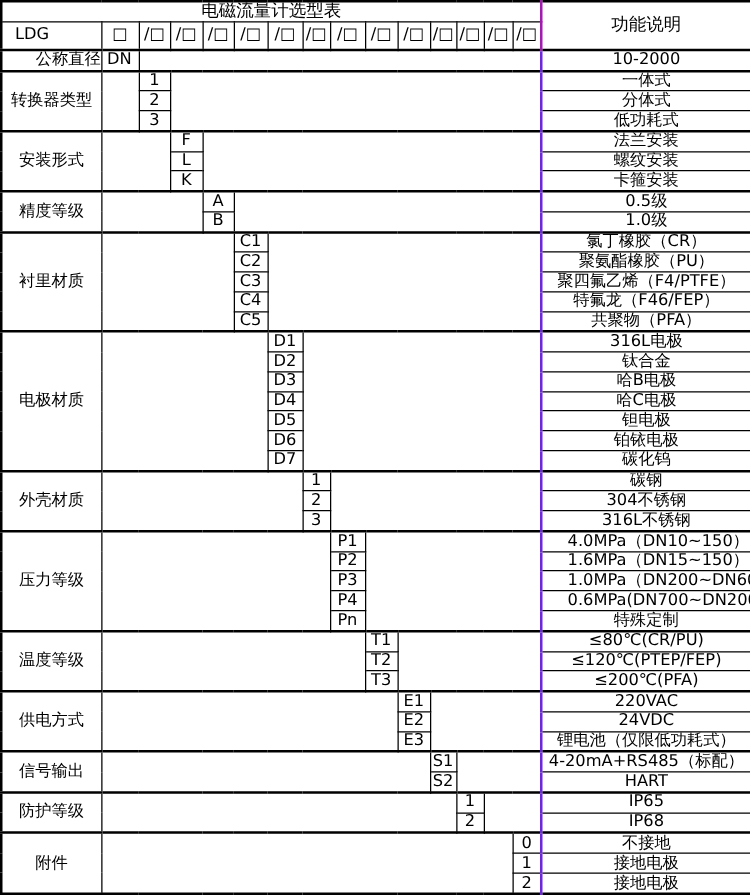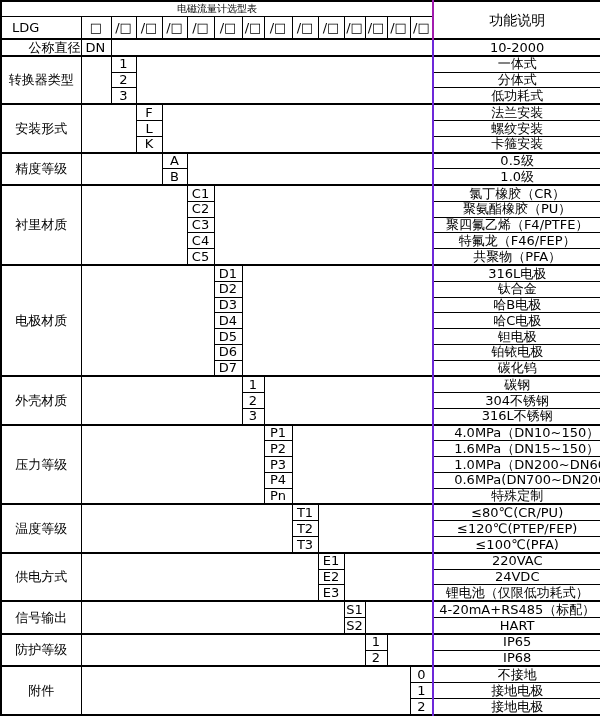--- a/index.html
+++ b/index.html
@@ -1,21 +1,21 @@
 <!DOCTYPE html>
 <html><head>
 <meta charset="utf-8">
 <style>
   html,body{margin:0;padding:0;background:#ffffff;}
   #wrap{width:600px;height:716px;background:#ffffff;}
   table{border-collapse:collapse;table-layout:fixed;width:600px;height:716px;
         border:2px solid #000;font-family:"DejaVu Sans",sans-serif;color:#000;}
   td{border:1px solid #000;font-size:13px;text-align:center;vertical-align:middle;
      padding:0;line-height:1.05;overflow:hidden;white-space:nowrap;}
-  td.title-cell{font-size:10px;height:14px;}
+  td.title-cell{font-size:14px;height:14px;}
   td.func-hdr{font-size:14px;border-left:2px solid #a21caf;}
   td.model-row-cell{height:21px;}
   td.prefix{text-align:left;padding-left:10px;}
   td.dn-label{text-align:right;padding-left:2px;}
   td.dn-code{text-align:left;padding-left:4px;}
   td.slot{font-size:13px;}
   td.desc{border-left:2px solid #6d28d9;}
   td.desc.left{text-align:left;padding-left:20px;}
   tr.gs td{border-top:2px solid #000;}
 </style>
@@ -209,21 +209,21 @@
           <td>T1</td>
           <td colspan="5" rowspan="3"></td>
           <td class="desc">≤80℃(CR/PU)</td>
         </tr>
         <tr>
           <td>T2</td>
           <td class="desc">≤120℃(PTEP/FEP)</td>
         </tr>
         <tr>
           <td>T3</td>
-          <td class="desc">≤100℃(PFA)</td>
+          <td class="desc">≤200℃(PFA)</td>
         </tr>
         <tr class="gs">
           <td rowspan="3">供电方式</td>
           <td colspan="9" rowspan="3"></td>
           <td>E1</td>
           <td colspan="4" rowspan="3"></td>
           <td class="desc">220VAC</td>
         </tr>
         <tr>
           <td>E2</td>

